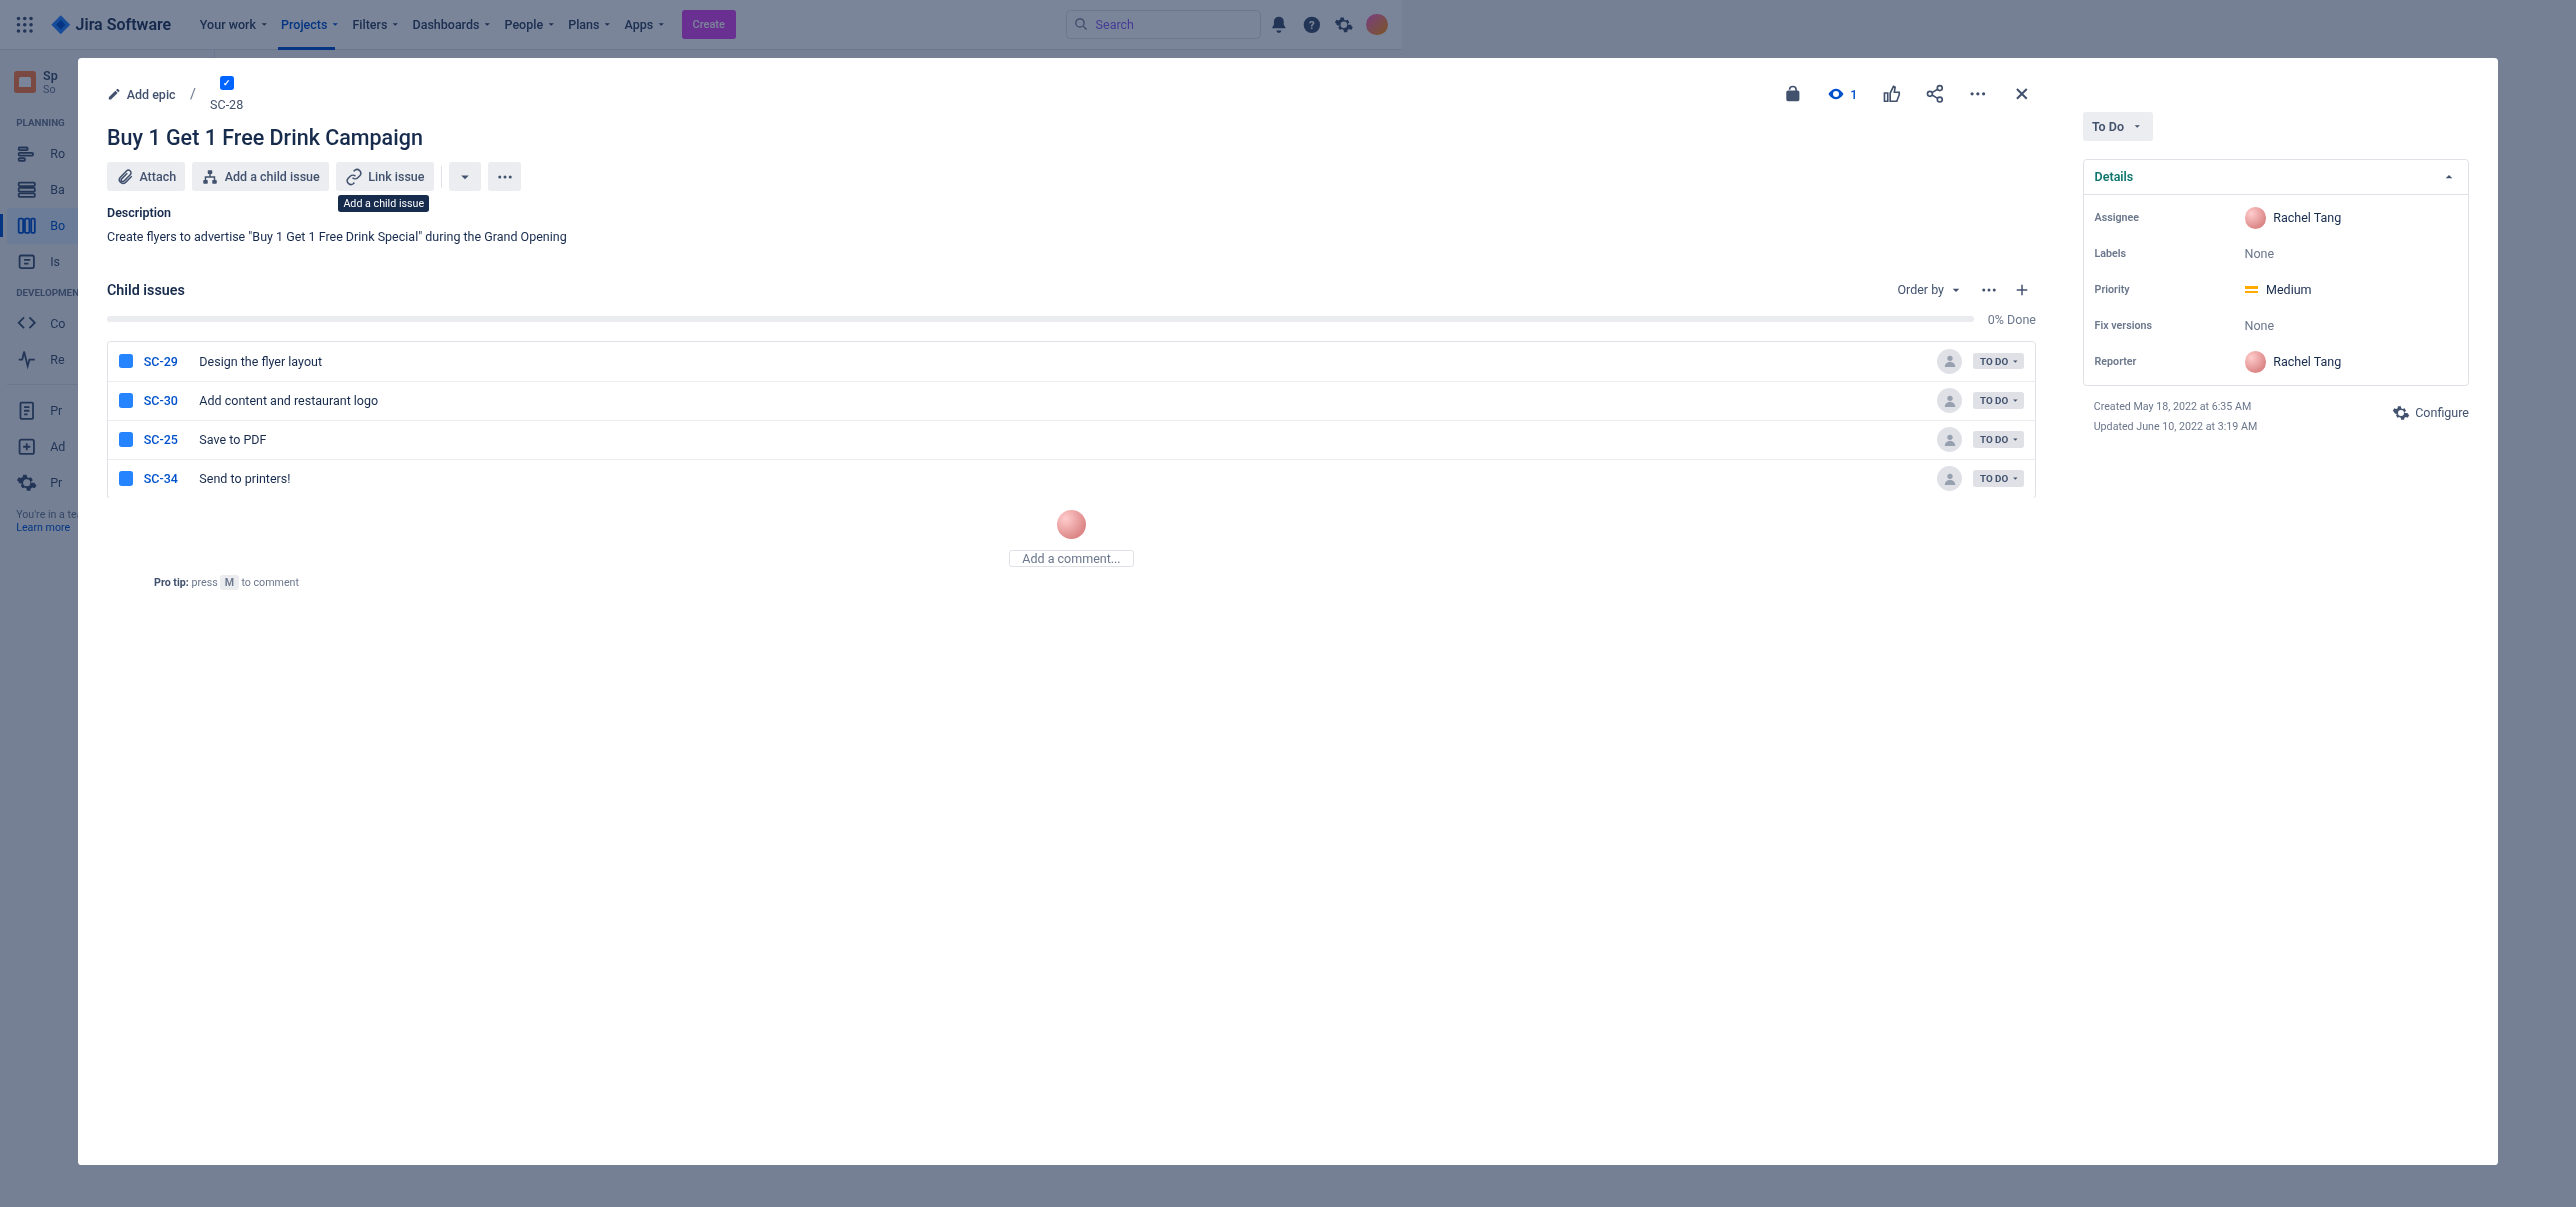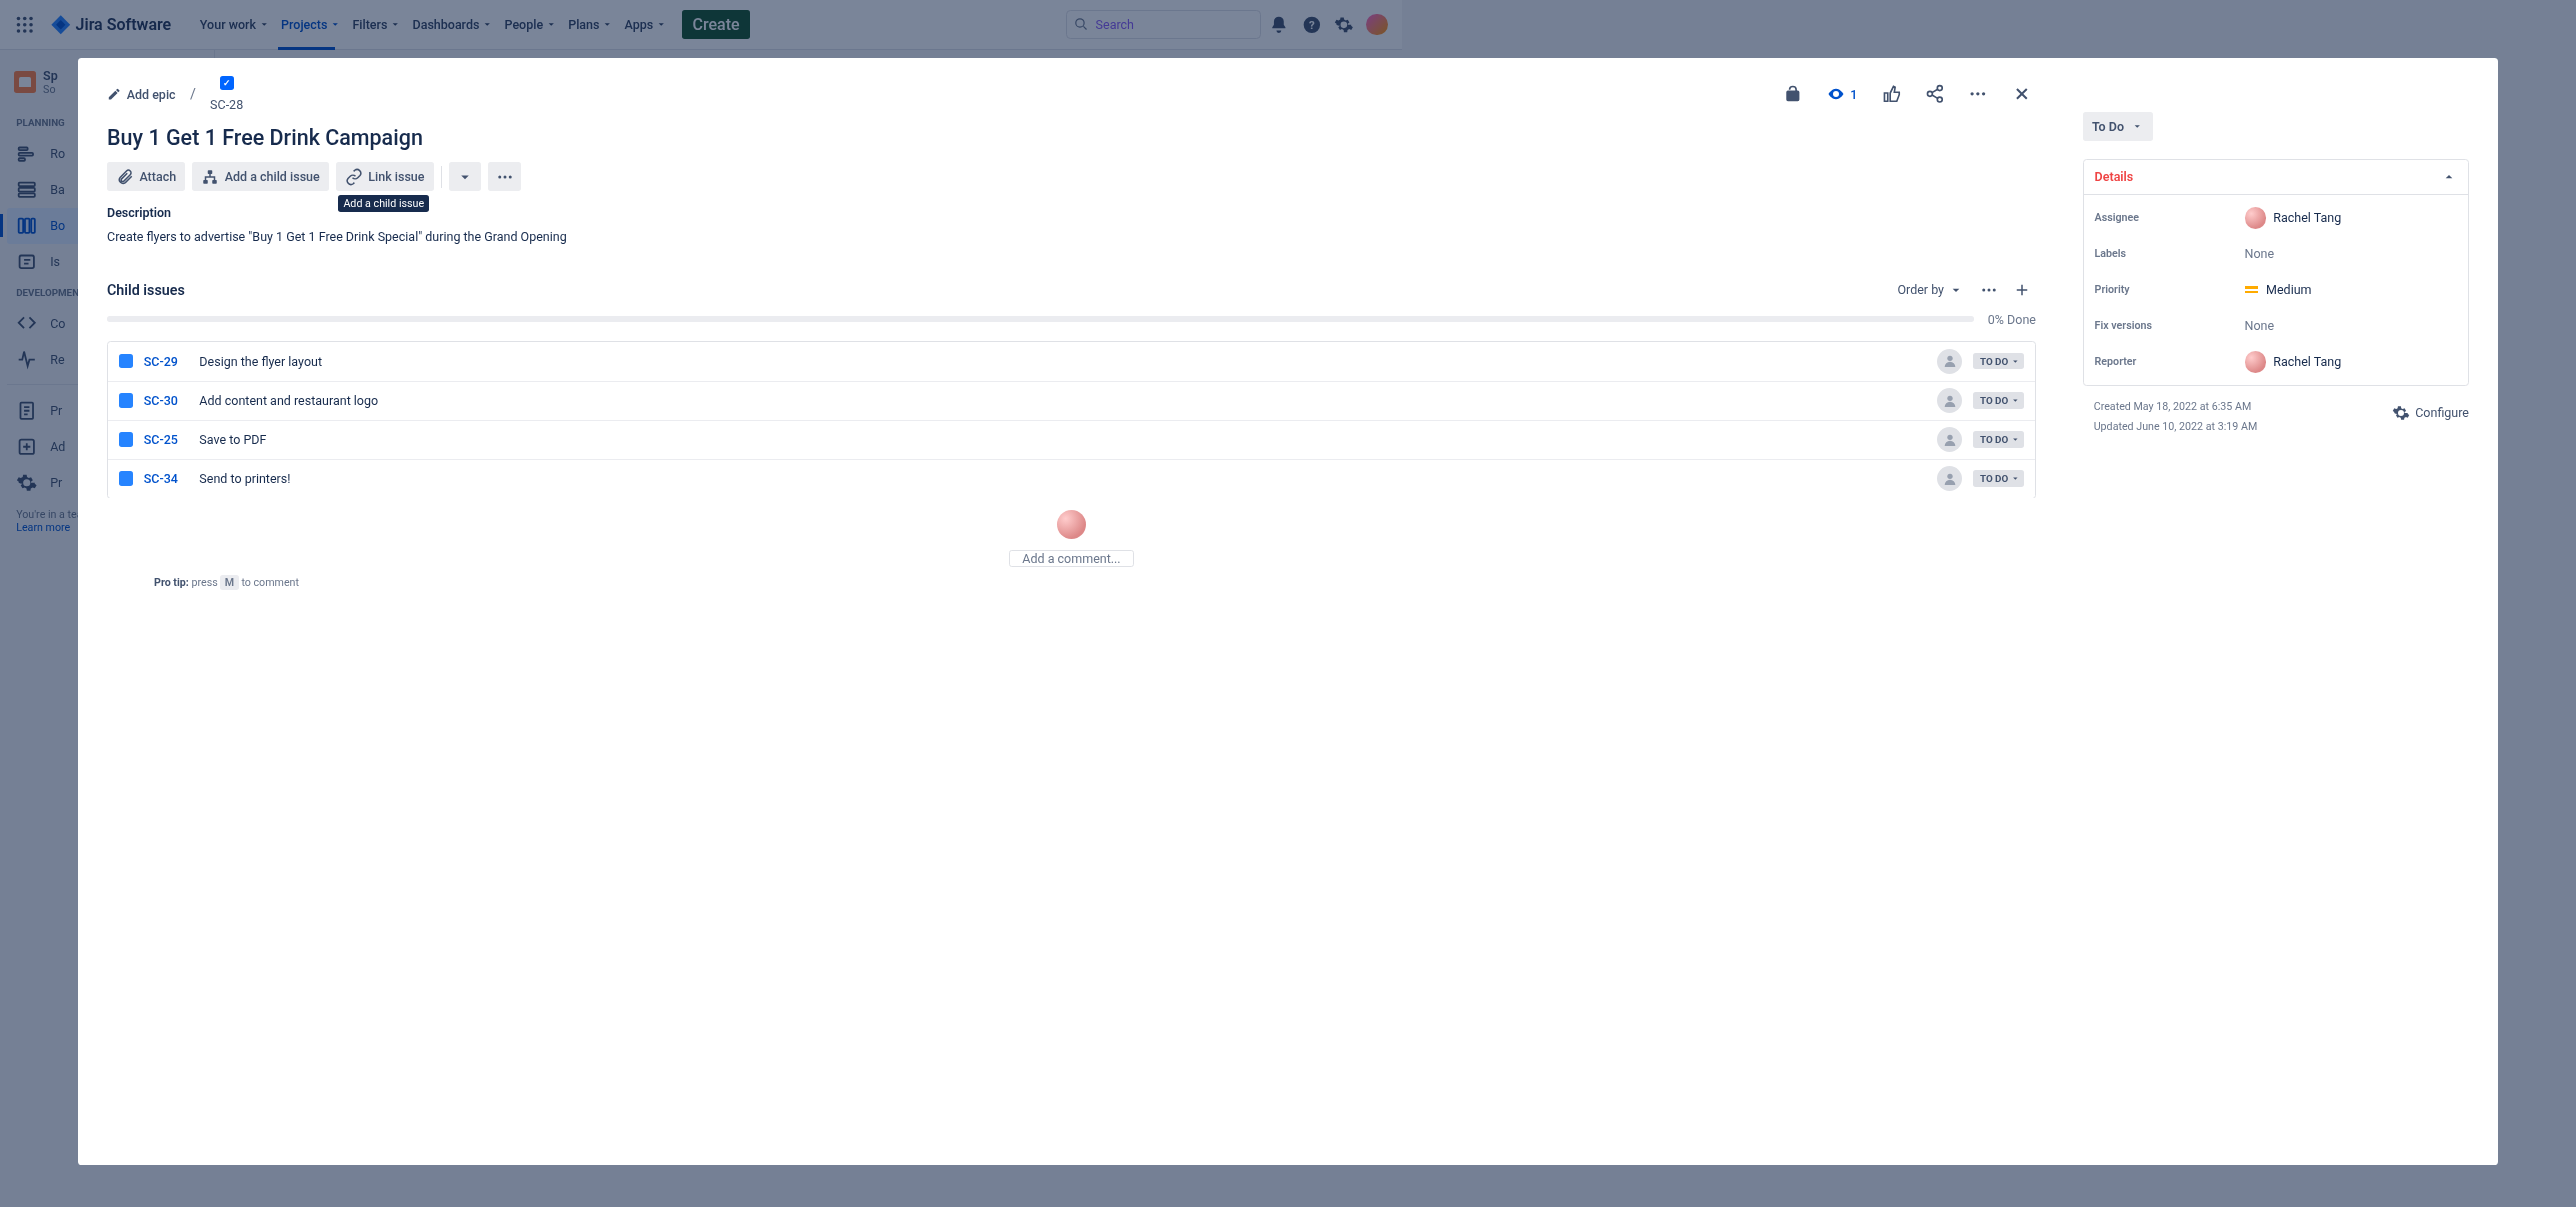--- a/index.html
+++ b/index.html
@@ -8,21 +8,21 @@
 
 .topnav { height: 50px; background: #fff; border-bottom: 0.9px solid #dfe1e6; display: flex; align-items: center; padding: 0 10.7px; gap: 3.6px; }
 .app-switcher { width: 29px; height: 29px; display: flex; align-items: center; justify-content: center; cursor: pointer; border-radius: 2.7px; }
 .logo { display: flex; align-items: center; gap: 3.6px; margin: 0 7.2px; }
 .logo svg { width: 21.5px; height: 21.5px; }
 .logo-text { font-size: 16px; font-weight: 600; color: #253858; }
 .nav-item { height: 29px; padding: 0 3.6px 0 7.2px; display: flex; align-items: center; color: #344563; font-size: 12.5px; font-weight: 500; border-radius: 2.7px; cursor: pointer; gap: 1.8px; }
 .nav-item.active { color: #0052cc; position: relative; }
 .nav-item.active::after { content: ""; position: absolute; left: 4.5px; right: 10.7px; bottom: -10.7px; height: 2.7px; background: #0052cc; }
 .nav-chevron { width: 12.5px; height: 12.5px; }
-.create-btn { background: #14532d; color: #fff; border: none; height: 29px; padding: 0 10.7px; border-radius: 2.7px; font-size: 16px; font-weight: 500; margin-left: 7.2px; cursor: pointer; text-align: right; }
+.create-btn { background: #d946ef; color: #fff; border: none; height: 29px; padding: 0 10.7px; border-radius: 2.7px; font-size: 11px; font-weight: 500; margin-left: 7.2px; cursor: pointer; text-align: right; }
 .nav-spacer { flex: 1; }
 .search-box { width: 195px; height: 29px; background: #fff; border: 1.8px solid #dfe1e6; border-radius: 4.5px; display: flex; align-items: center; padding: 0 7.2px; gap: 7.2px; color: #8b5cf6; font-size: 12.5px; }
 .icon-btn { width: 29px; height: 29px; display: flex; align-items: center; justify-content: center; border-radius: 50%; cursor: pointer; }
 .avatar-sm { width: 21.5px; height: 21.5px; border-radius: 50%; background: linear-gradient(135deg,#f6c,#f90); }
 
 
 .layout { display: flex; height: calc(100% - 50px); }
 .sidebar { width: 215px; padding: 18px 7.2px; border-right: 0.9px solid #dfe1e6; background: #f4f5f7; overflow: hidden; white-space: nowrap; }
 .sb-project { display: flex; gap: 7.2px; padding: 0 7.2px 14.3px; align-items: center; }
 .sb-proj-icon { width: 21.5px; height: 21.5px; background: #ff7e42; border-radius: 2.7px; position: relative; }
@@ -95,21 +95,21 @@
 .comment-av { width: 29px; height: 29px; border-radius: 50%; background: radial-gradient(circle at 30% 30%, #fcc, #d88 70%); flex-shrink: 0; }
 .comment-input { flex: 1; height: 36px; border: 0.9px solid #dfe1e6; border-radius: 2.7px; padding: 0 12.5px; font-size: 12.5px; color: #6b778c; display: flex; align-items: center; }
 .protip { font-size: 10.7px; color: #6b778c; margin-top: 9px; margin-left: 47px; }
 .protip b { color: #42526e; }
 .kbd { background: #ebecf0; border-radius: 2.7px; padding: 0.9px 4.5px; font-weight: 600; }
 
 
 .status-dd { display: inline-flex; align-items: center; gap: 7.2px; background: rgba(9,30,66,0.08); height: 29px; padding: 0 9px; border-radius: 2.7px; font-size: 12.5px; font-weight: 600; color: #42526e; cursor: pointer; margin-bottom: 18px; margin-left: 10.7px; }
 .details-panel { border: 0.9px solid #dfe1e6; border-radius: 3.6px; margin-left: 10.7px; }
 .details-head { display: flex; align-items: center; justify-content: space-between; padding: 9px 10.7px; border-bottom: 0.9px solid #dfe1e6; cursor: pointer; }
-.details-title { font-size: 12.5px; font-weight: 600; color: #ef4444; }
+.details-title { font-size: 12.5px; font-weight: 600; color: #0f766e; }
 .details-body { padding: 5.4px 0; }
 .detail-row { display: flex; align-items: center; min-height: 36px; padding: 3.6px 10.7px; }
 .detail-label { width: 150px; font-size: 10.7px; font-weight: 600; color: #6b778c; }
 .detail-value { font-size: 12.5px; color: #172b4d; display: flex; align-items: center; gap: 7.2px; }
 .user-av { width: 21.5px; height: 21.5px; border-radius: 50%; background: radial-gradient(circle at 30% 30%, #fcc, #d88 70%); }
 .prio-icon { width: 14.3px; height: 14.3px; position: relative; }
 .prio-icon::before, .prio-icon::after { content: ""; position: absolute; left: 0.9px; right: 0.9px; height: 2.7px; background: #ffab00; }
 .prio-icon::before { top: 3.6px; }
 .prio-icon::after { top: 8px; }
 .timestamps { margin: 10.7px 0 0 21.5px; font-size: 10.7px; color: #6b778c; line-height: 1.9; }

